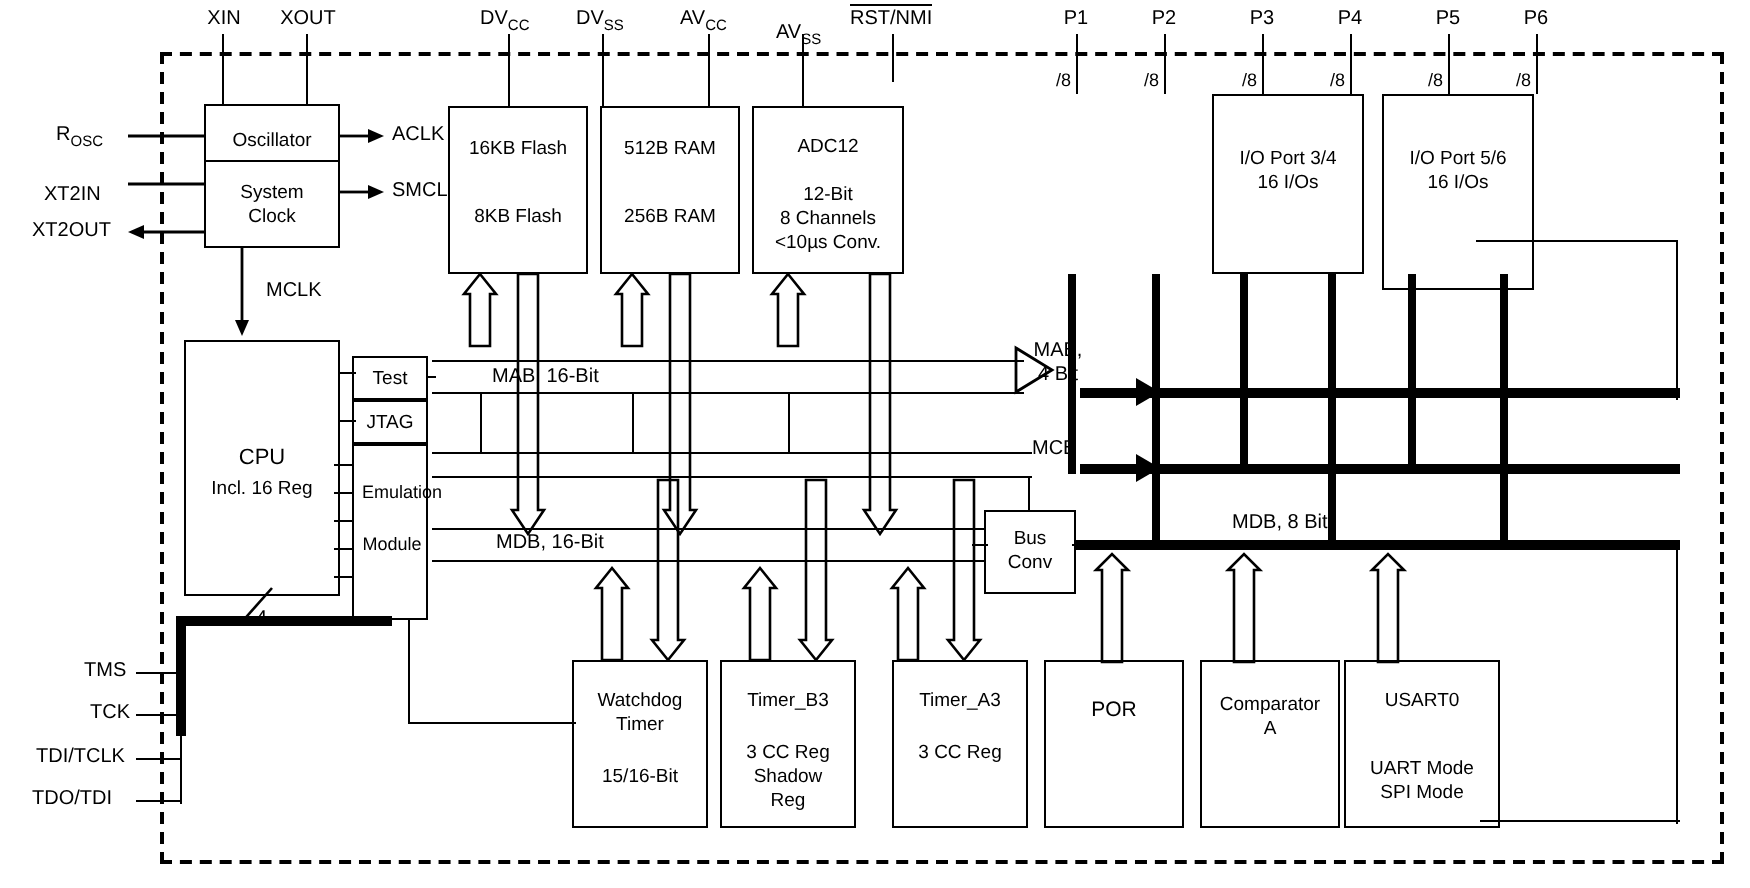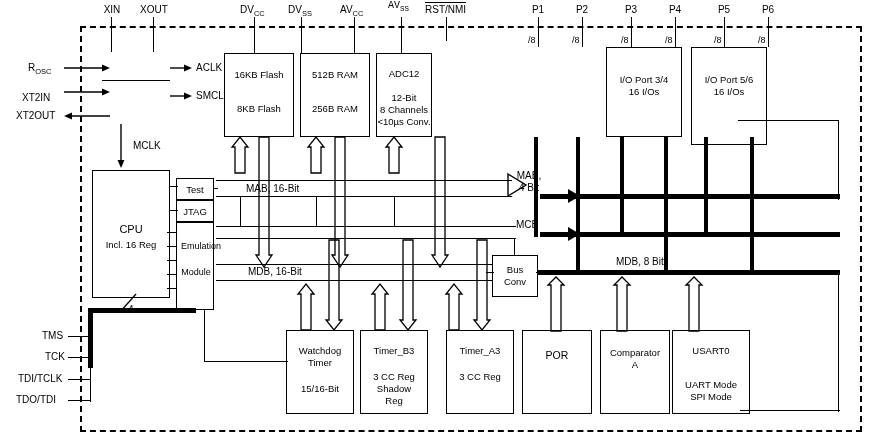--- a/index.html
+++ b/index.html
@@ -22,21 +22,21 @@
 
 <div id="root">
 
   <div class="dash" style="left:80px;top:26px;width:782px;height:406px;"></div>
 
   <div class="lbl c" style="left:92px;top:4px;width:40px;"><span>XIN</span></div>
   <div class="lbl c" style="left:131px;top:4px;width:46px;"><span>XOUT</span></div>
   <div class="lbl" style="left:240px;top:4px;"><span>DV</span><span class="sub">CC</span></div>
   <div class="lbl" style="left:288px;top:4px;"><span>DV</span><span class="sub">SS</span></div>
   <div class="lbl" style="left:340px;top:4px;"><span>AV</span><span class="sub">CC</span></div>
-  <div class="lbl" style="left:388px;top:0;font-family:Liberation Mono, monospace;"><span>AV</span><span class="sub">SS</span></div>
+  <div class="lbl" style="left:388px;top:11px;"><span>AV</span><span class="sub">SS</span></div>
   <div class="lbl" style="left:425px;top:4px;"><span style="border-top:1.2px solid #000;padding-top:1px;">RST/NMI</span></div>
   <div class="lbl c" style="left:526px;top:4px;width:24px;"><span>P1</span></div>
   <div class="lbl c" style="left:570px;top:4px;width:24px;"><span>P2</span></div>
   <div class="lbl c" style="left:619px;top:4px;width:24px;"><span>P3</span></div>
   <div class="lbl c" style="left:663px;top:4px;width:24px;"><span>P4</span></div>
   <div class="lbl c" style="left:712px;top:4px;width:24px;text-align:center;"><span>P5</span></div>
   <div class="lbl c" style="left:756px;top:4px;width:24px;"><span>P6</span></div>
 
   <div class="vline" style="left:111px;top:17px;height:35px;"></div>
   <div class="vline" style="left:153px;top:17px;height:35px;"></div>
@@ -73,20 +73,25 @@
   </svg>
   <svg class="arrow" style="left:64px;top:86px;" width="46" height="12">
     <line x1="0" y1="6" x2="40" y2="6" stroke="#000" stroke-width="1.4"></line>
     <polygon points="46,6 38,2.5 38,9.5" fill="#000"></polygon>
   </svg>
   <svg class="arrow" style="left:64px;top:110px;" width="46" height="12">
     <line x1="6" y1="6" x2="46" y2="6" stroke="#000" stroke-width="1.4"></line>
     <polygon points="0,6 8,2.5 8,9.5" fill="#000"></polygon>
   </svg>
 
+  <div class="box" style="left:102px;top:52px;width:68px;height:72px;">
+    <div class="txt" style="top:12px;">Oscillator</div>
+    <div class="txt" style="top:38px;">System</div>
+    <div class="txt" style="top:50px;">Clock</div>
+  </div>
   <div class="hline" style="left:102px;top:80px;width:68px;"></div>
 
   <svg class="arrow" style="left:170px;top:62px;" width="22" height="12">
     <line x1="0" y1="6" x2="16" y2="6" stroke="#000" stroke-width="1.4"></line>
     <polygon points="22,6 14,2.5 14,9.5" fill="#000"></polygon>
   </svg>
   <div class="lbl" style="left:196px;top:62px;"><span>ACLK</span></div>
   <svg class="arrow" style="left:170px;top:90px;" width="22" height="12">
     <line x1="0" y1="6" x2="16" y2="6" stroke="#000" stroke-width="1.4"></line>
     <polygon points="22,6 14,2.5 14,9.5" fill="#000"></polygon>
@@ -100,21 +105,21 @@
   <div class="lbl" style="left:133px;top:140px;"><span>MCLK</span></div>
 
   <div class="box" style="left:224px;top:53px;width:70px;height:84px;">
     <div class="txt" style="top:15px;">16KB Flash</div>
     <div class="txt" style="top:49px;">8KB Flash</div>
   </div>
   <div class="box" style="left:300px;top:53px;width:70px;height:84px;">
     <div class="txt" style="top:15px;">512B RAM</div>
     <div class="txt" style="top:49px;">256B RAM</div>
   </div>
-  <div class="box" style="left:376px;top:53px;width:56px;height:84px;padding-left:16px;">
+  <div class="box" style="left:376px;top:53px;width:76px;height:84px;padding-left:16px;">
     <div class="txt" style="top:14px;">ADC12</div>
     <div class="txt" style="top:38px;">12-Bit</div>
     <div class="txt" style="top:50px;">8 Channels</div>
     <div class="txt" style="top:62px;">&lt;10µs Conv.</div>
   </div>
 
   <div class="box" style="left:606px;top:47px;width:76px;height:90px;">
     <div class="txt" style="top:26px;">I/O Port 3/4</div>
     <div class="txt" style="top:38px;">16 I/Os</div>
   </div>

